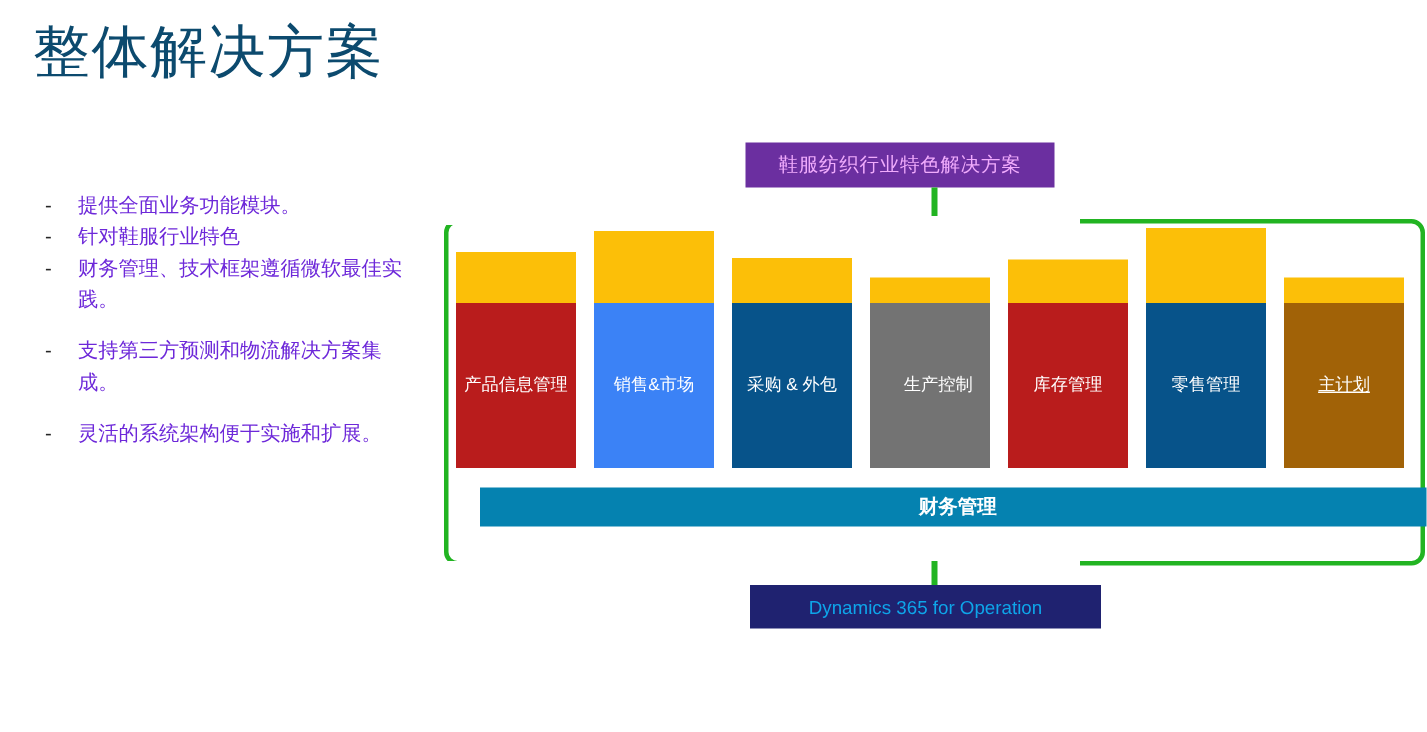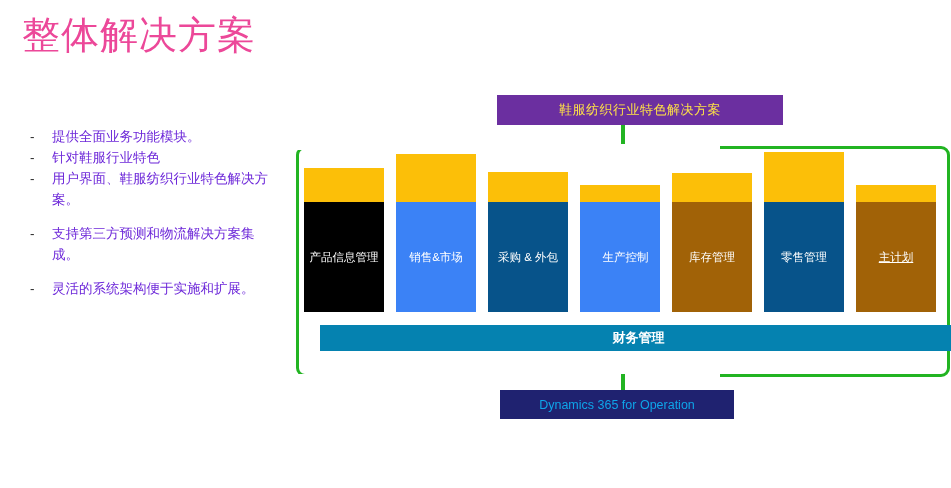--- a/index.html
+++ b/index.html
@@ -9,21 +9,21 @@
     font-family:"Liberation Sans","DejaVu Sans",sans-serif;
     overflow:hidden;
     position:relative;
   }
   #slide{position:absolute;left:0;top:0;width:951px;height:488px;background:#fff;}
 
   
   #slide-title{
     position:absolute;left:22px;top:12px;
     font-size:38px;line-height:46px;
-    color:#ec4899;
+    color:#0c4a6e;
     letter-spacing:1px;
     font-weight:400;
     white-space:nowrap;
   }
 
   
   #bullets{
     position:absolute;left:30px;top:126px;width:250px;
     color:#262626;
     font-size:13.5px;
@@ -46,23 +46,23 @@
     color:#6d28d9;
   }
   .bullet.gap-after{margin-bottom:13px;}
 
   
   #diagram{position:absolute;left:0;top:0;width:951px;height:488px;pointer-events:none;}
   #diagram > *{pointer-events:auto;}
 
   
   #purple-header{
-    position:absolute;left:497px;top:95px;width:286px;height:30px;
+    position:absolute;left:497px;top:95px;width:206px;height:30px;
     background:#6B2FA0;
-    color:#fde047;
+    color:#f0abfc;
     font-size:13px;
     display:flex;align-items:center;justify-content:center;
     letter-spacing:.5px;
   }
 
   
   #green-frame{
     position:absolute;left:296px;top:146px;width:654px;height:231px;
     border:3px solid #22B422;
     border-radius:9px;
@@ -133,21 +133,21 @@
       <div class="bullet">
         <span class="dash">-</span>
         <span class="btext">提供全面业务功能模块。</span>
       </div>
       <div class="bullet">
         <span class="dash">-</span>
         <span class="btext">针对鞋服行业特色</span>
       </div>
       <div class="bullet gap-after">
         <span class="dash">-</span>
-        <span class="btext">用户界面、鞋服纺织行业特色解决方案。</span>
+        <span class="btext">财务管理、技术框架遵循微软最佳实践。</span>
       </div>
       <div class="bullet gap-after">
         <span class="dash">-</span>
         <span class="btext">支持第三方预测和物流解决方案集成。</span>
       </div>
       <div class="bullet">
         <span class="dash">-</span>
         <span class="btext">灵活的系统架构便于实施和扩展。</span>
       </div>
     </div>
@@ -160,45 +160,45 @@
 
     <div id="connector-top" class="connector"></div>
 
     <div id="green-frame"></div>
     <div id="cut-top" class="frame-cut"></div>
     <div id="cut-bottom" class="frame-cut"></div>
 
     <div id="columns-host">
         <div class="column" style="left: 304px; top: 0px; height: 320px;">
           <div class="cap" style="top: 168px; height: 34px; background: rgb(252, 191, 8);"></div>
-          <div class="box" style="background: #000000;">
+          <div class="box" style="background: #b91c1c;">
             <span>产品信息管理</span>
           </div>
         </div>
         <div class="column" style="left: 396px; top: 0px; height: 320px;">
           <div class="cap" style="top: 154px; height: 48px; background: rgb(252, 191, 8);"></div>
           <div class="box" style="background: #3b82f6;">
             <span>销售&amp;市场</span>
           </div>
         </div>
         <div class="column" style="left: 488px; top: 0px; height: 320px;">
           <div class="cap" style="top: 172px; height: 30px; background: rgb(252, 191, 8);"></div>
           <div class="box" style="background: rgb(7, 83, 138);">
             <span>采购 &amp; 外包</span>
           </div>
         </div>
         <div class="column" style="left: 580px; top: 0px; height: 320px;">
           <div class="cap" style="top: 185px; height: 17px; background: rgb(252, 191, 8);"></div>
-          <div class="box" style="background: #3b82f6; padding-left: 15px;">
+          <div class="box" style="background: #737373; padding-left: 15px;">
             <span>生产控制</span>
           </div>
         </div>
         <div class="column" style="left: 672px; top: 0px; height: 320px;">
           <div class="cap" style="top: 173px; height: 29px; background: rgb(252, 191, 8);"></div>
-          <div class="box" style="background: #a16207;">
+          <div class="box" style="background: #b91c1c;">
             <span>库存管理</span>
           </div>
         </div>
         <div class="column" style="left: 764px; top: 0px; height: 320px;">
           <div class="cap" style="top: 152px; height: 50px; background: rgb(252, 191, 8);"></div>
           <div class="box" style="background: rgb(7, 83, 138); text-align: right;">
             <span>零售管理</span>
           </div>
         </div>
         <div class="column" style="left: 856px; top: 0px; height: 320px;">

